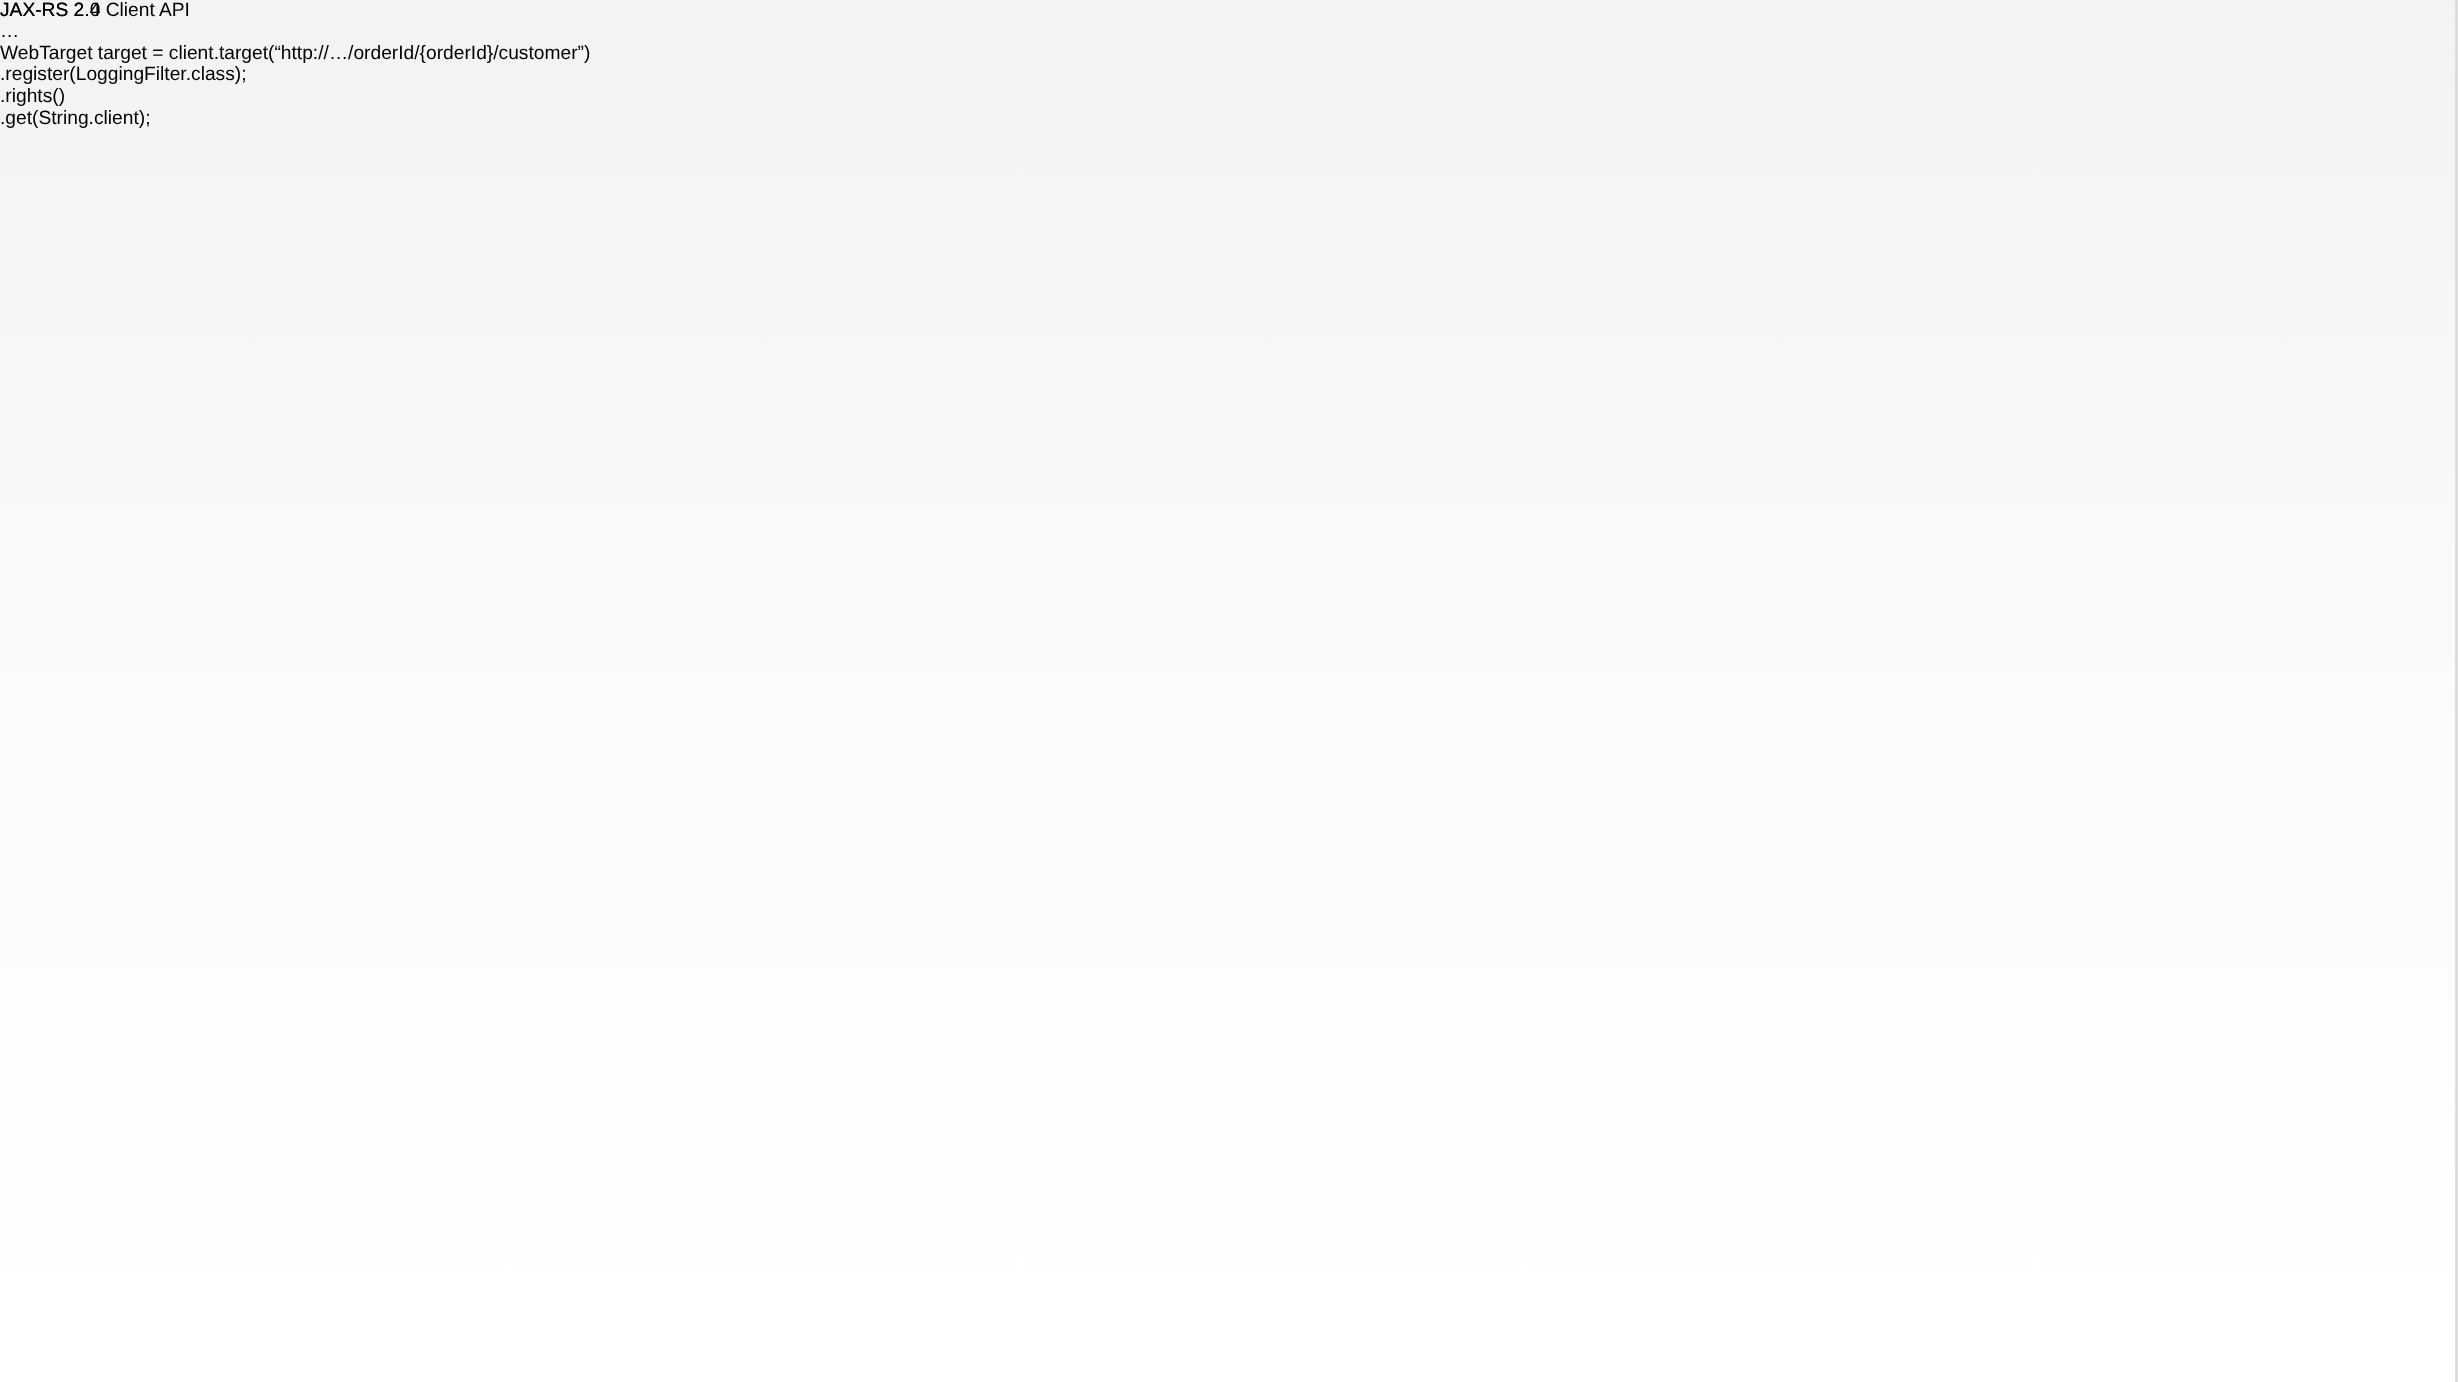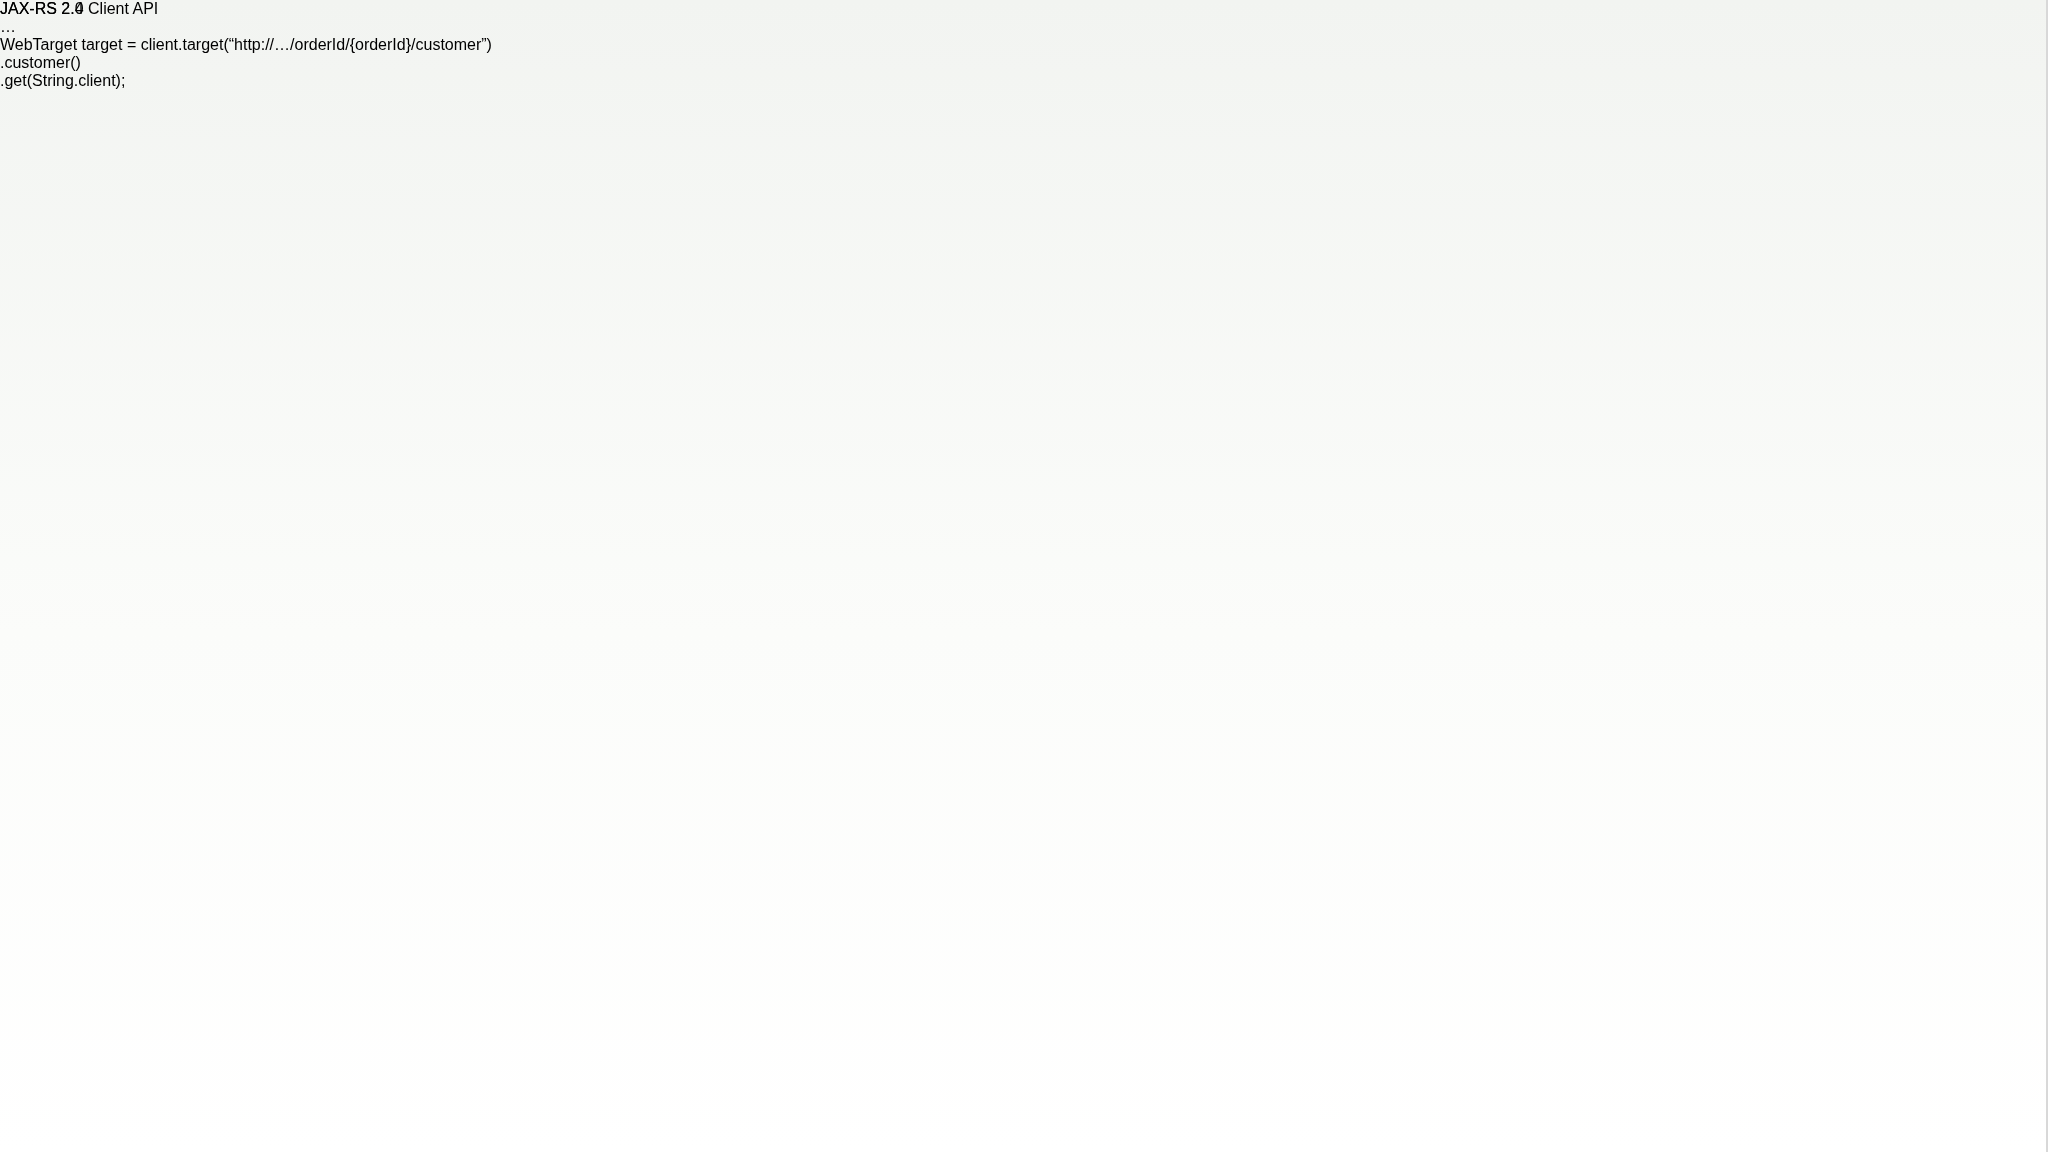--- a/index.html
+++ b/index.html
@@ -149,19 +149,20 @@
   <div class="header-band">
     <div class="corner-block"></div>
     <div class="slide-title">JAX-RS 2.0</div>
   </div>
 
   <div class="slide-subtitle">JAX-RS 2.4 Client API</div>
 
   <div class="code-block">
     <div class="code-line">…</div>
     <div class="code-line">WebTarget target = client.target(“http://…/orderId/{orderId}/customer”)</div>
+    <div class="code-line">                         .register(LoggingFilter.class);</div>
     <div class="code-line blank"></div>
-    <div class="code-line">                    .customer()</div>
+    <div class="code-line">                    .rights()</div>
     <div class="code-line">                    .get(String.client);</div>
   </div>
 
 
 </div>
 
 </body></html>

